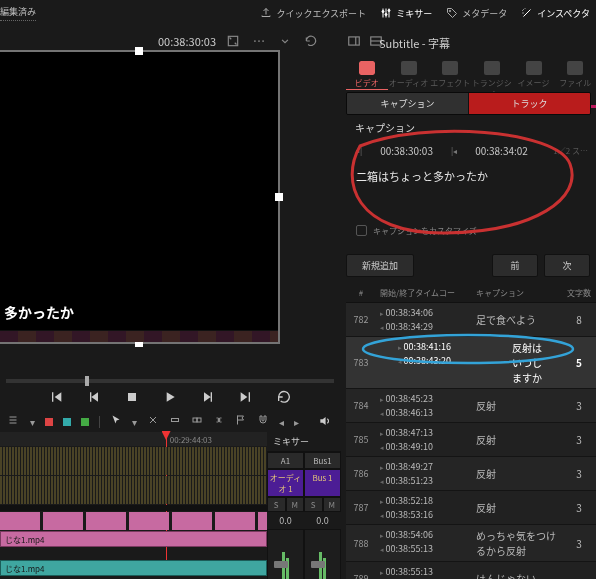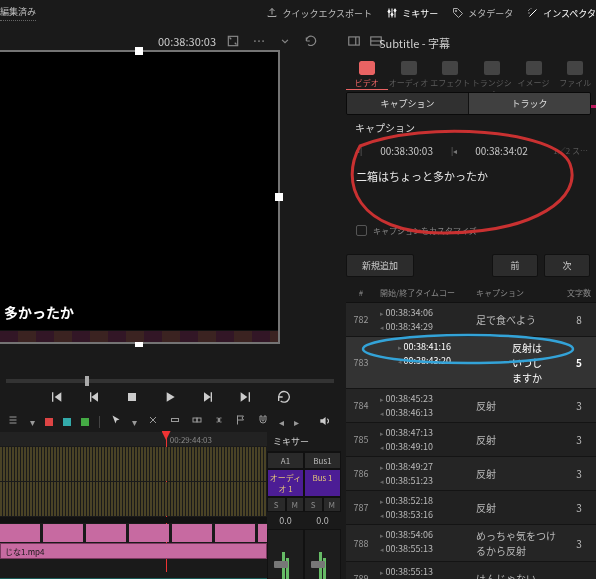--- a/index.html
+++ b/index.html
@@ -1,18 +1,18 @@
 <!DOCTYPE html>
 <html><head>
   <meta charset="utf-8">
   <style>
     * { margin:0; padding:0; box-sizing:border-box; font-family:"Hiragino Sans","Noto Sans CJK JP",sans-serif; }
     body { background:#1a1a1a; color:#b9b9b9; width:596px; height:579px; overflow:hidden; font-size:10px; position:relative; }
 
-    .topbar { position:absolute; top:0; right:0; height:26px; display:flex; align-items:center; gap:14px; padding-right:0; }
+    .topbar { position:absolute; top:0; right:0; height:26px; display:flex; align-items:center; gap:14px; padding-right:6px; }
     .topbar .item { display:flex; align-items:center; gap:4px; color:#bbb; font-size:9px; }
     .topbar .item.active { color:#fff; }
     .topbar .ico { width:12px; height:12px; display:inline-flex; align-items:center; justify-content:center; }
     .topbar .ico svg { width:12px; height:12px; }
 
     .status-edited { position:absolute; top:5px; left:0; color:#bdbdbd; font-size:9px; border-bottom:1px dotted #666; padding-bottom:2px; }
 
     .toprow2 { position:absolute; top:30px; left:0; right:0; height:24px; }
     .tc-main { position:absolute; left:158px; top:3px; color:#ccc; font-size:11px; font-variant-numeric:tabular-nums; }
     .row-ico { width:16px; height:16px; display:inline-flex; align-items:center; justify-content:center; color:#888; }
@@ -31,21 +31,21 @@
     .preview-thumbs { position:absolute; left:0; bottom:0; width:100%; height:12px; background:repeating-linear-gradient(90deg,#321626 0 18px,#3b2321 18px 36px); border-top:1px solid #111; }
 
     .insp-tabs { position:absolute; left:346px; top:55px; right:0; display:flex; border-bottom:3px solid #be185d; }
     .insp-tab { flex:1; text-align:center; font-size:8px; color:#5b5b5b; padding:6px 0; }
     .insp-tab.active { color:#e96363; }
     .insp-tab.active::before { content:""; display:block; width:16px; height:14px; margin:0 auto 2px; background:#e96363; -webkit-mask:linear-gradient(#000,#000); mask:linear-gradient(#000,#000); border-radius:2px; }
     .insp-tab::before { content:""; display:block; width:16px; height:14px; margin:0 auto 2px; background:#444; border-radius:2px; }
     .insp-underline { position:absolute; left:346px; top:89px; width:42px; height:1px; background:#e96363; }
 
     .sec-tabs { position:absolute; left:346px; top:92px; right:5px; display:flex; border:1px solid #0a0a0a; border-radius:2px; overflow:hidden; }
-    .sec-tab { flex:1; text-align:center; font-size:9px; padding:4px 0; color:#ddd; background:#404040; }
+    .sec-tab { flex:1; text-align:center; font-size:9px; padding:4px 0; color:#ddd; background:#b91c1c; }
     .sec-tab:first-child { background:#303030; border-right:1px solid #111; }
 
     .cap-label { position:absolute; left:355px; top:120px; font-size:10px; color:#d9d9d9; }
 
     .tc-row { position:absolute; left:356px; top:143px; display:flex; gap:18px; align-items:center; }
     .tc-row .arrow { color:#777; font-size:8px; }
     .tc-row .val { font-variant-numeric:tabular-nums; font-size:10px; color:#c8c8c8; }
     .lines-hint { position:absolute; right:8px; top:145px; font-size:8px; color:#555; }
 
     .cap-big { position:absolute; left:356px; top:168px; right:10px; font-size:11px; color:#e8e8e8; }
@@ -89,21 +89,21 @@
     .color-dot{ width:8px;height:8px; }
     .cd-red{background:#d44;} .cd-teal{background:#3aa;} .cd-green{background:#4a4;}
     .vol { position:absolute; right:8px; top:0; }
     .vol svg{width:14px;height:14px;}
 
     .timeline { position:absolute; left:0; top:432px; width:267px; }
     .tl-ruler { height:14px; background:#222; position:relative; margin-bottom:1px; }
     .tl-ruler .playhead{ position:absolute; left:62%; top:0; width:1px; height:140px; background:#e33; }
     .tl-ruler .playhead::before{ content:""; position:absolute; top:-1px; left:-4px; width:9px; height:9px; background:#e33; clip-path:polygon(0 0,100% 0,50% 100%); }
     .tl-ruler .tc{ position:absolute; right:55px; top:2px; font-size:8px; color:#888; }
-    .tl-track { height:34px; margin-bottom:1px; position:relative; }
+    .tl-track { height:28px; margin-bottom:1px; position:relative; }
     .wave { background:repeating-linear-gradient(90deg,#4a4326 0 2px,#1a1a1a 2px 3px); height:100%; }
     .clip-pink{ background:#c76aa1; height:16px; border:1px solid #7a3a60; display:flex; align-items:center; font-size:8px; color:#181818; padding-left:4px; overflow:hidden; }
     .clip-teal{ background:#3fa6a0; height:16px; border:1px solid #1b5d59; display:flex; align-items:center; font-size:8px; color:#181818; padding-left:4px; overflow:hidden; }
     .gap-col { height:100%; background:#111; }
 
     .mixer { position:absolute; left:267px; top:432px; width:74px; }
     .mixer-head { font-size:9px; color:#ccc; padding:3px 6px; border-bottom:1px solid #111; }
     .mx-row{ display:flex; }
     .mx-cell{ flex:1; font-size:8px; text-align:center; padding:2px 0; background:#2a2a2a; border:1px solid #111; }
     .mx-cell.orange{ background:#4c1d95; color:#e2c37a; }

